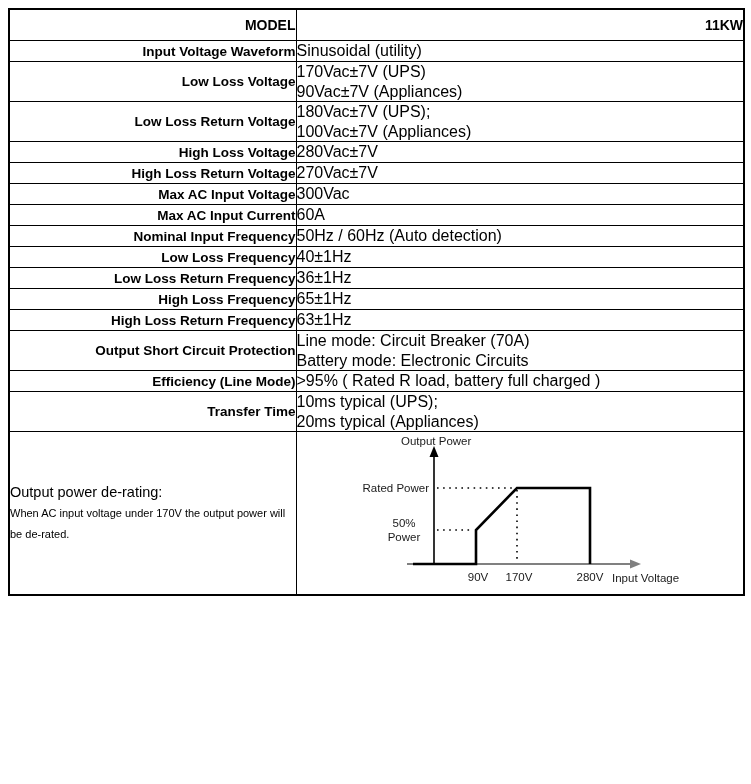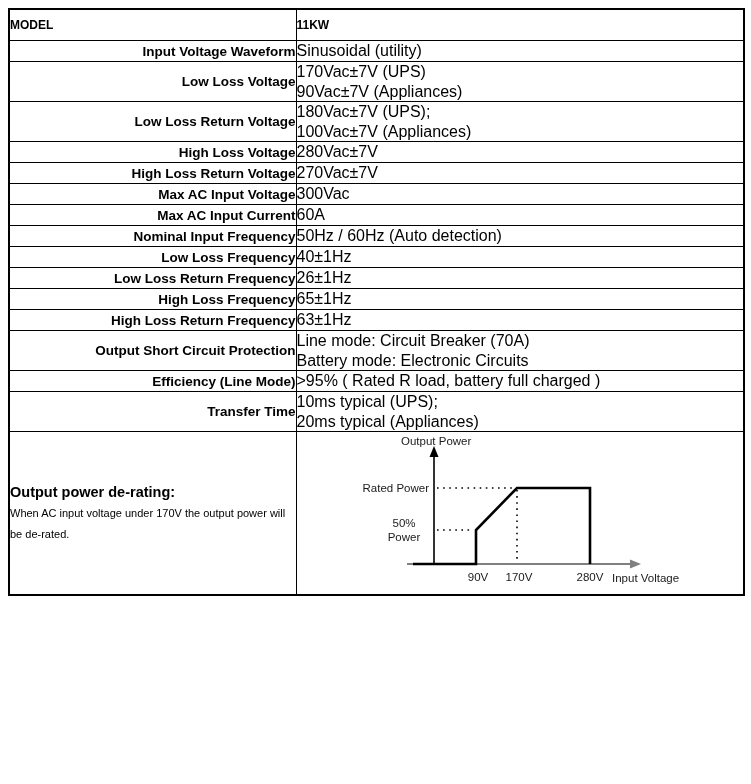--- a/index.html
+++ b/index.html
@@ -25,23 +25,23 @@
   }
   table.spec col.c-label { width: 287px; }
   table.spec col.c-value { width: 448px; }
   table.spec th, table.spec td {
     border: 1.5px solid #000;
     padding: 0;
     vertical-align: middle;
   }
   th.h-cell {
     height: 30px;
-    font-size: 12px;
+    font-size: 14px;
     font-weight: bold;
-    text-align: left;
+    text-align: right;
     margin-top: 44px;
   }
   td.label-cell {
     font-weight: bold;
     font-size: 13.5px;
     text-align: right;
     padding: 5px 4px 5px 7px;
     height: 20px;
     line-height: 17px;
   }
@@ -55,21 +55,21 @@
   }
   td.derating-label {
     font-size: 13.5px;
     font-weight: normal;
     text-align: left;
     vertical-align: middle;
     padding: 5px 8px 5px 7px;
     height: 162px;
   }
   .derating-title {
-    font-weight: bold;
+    font-weight: normal;
     font-size: 14.5px;
     line-height: 21px;
   }
   .derating-desc {
     font-size: 11px;
     line-height: 21px;
   }
   td.chart-cell {
     height: 162px;
     vertical-align: middle;
@@ -152,21 +152,21 @@
   </tr>
         <tr>
     <td class="label-cell">Low Loss Frequency</td>
     <td class="value-cell">
             <div>40±1Hz</div>
           </td>
   </tr>
         <tr>
     <td class="label-cell">Low Loss Return Frequency</td>
     <td class="value-cell">
-            <div>26±1Hz</div>
+            <div>36±1Hz</div>
           </td>
   </tr>
         <tr>
     <td class="label-cell">High Loss Frequency</td>
     <td class="value-cell">
             <div>65±1Hz</div>
           </td>
   </tr>
         <tr>
     <td class="label-cell">High Loss Return Frequency</td>

